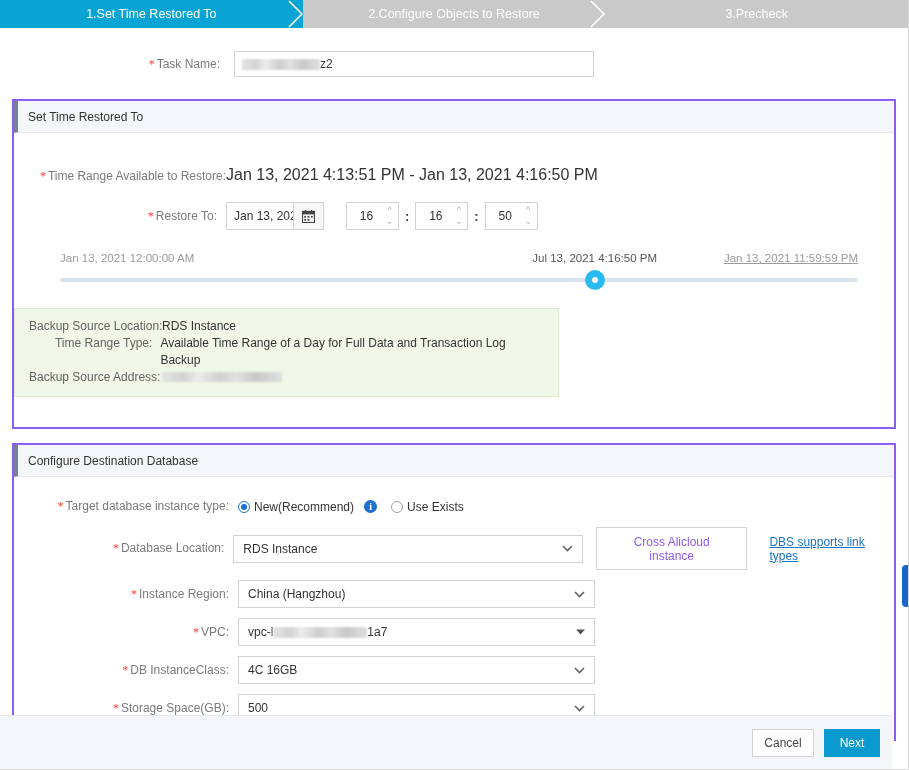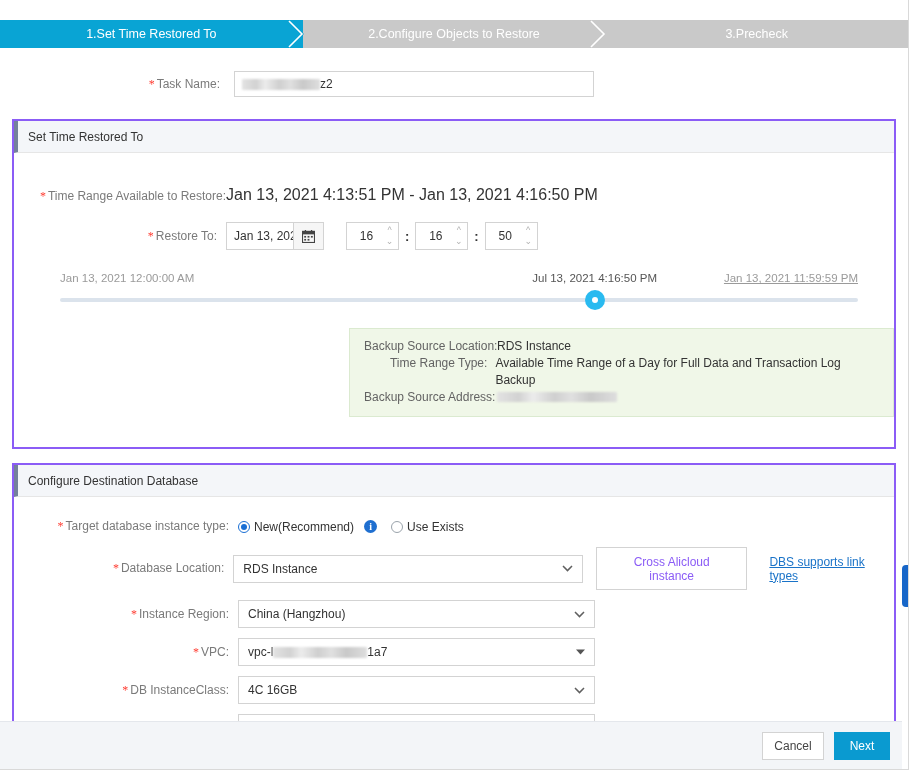--- a/index.html
+++ b/index.html
@@ -22,21 +22,20 @@
   }
 
   
   .stepbar {
     position: relative;
     height: 28px;
     display: flex;
     width: 100%;
     background: #c9c9c9;
     overflow: hidden;
-    margin-top: 20px;
   }
   .step {
     position: relative;
     flex: 1 1 0;
     display: flex;
     align-items: center;
     justify-content: center;
     color: #ffffff;
     font-size: 12.5px;
     height: 28px;
@@ -256,22 +255,22 @@
     height: 43px; padding: 5px 14px;
     border: 1px solid #d3d3d3; background: #fff;
     font-size: 12px; color: #8b5cf6;
     display: inline-flex; align-items: center; justify-content: center;
   }
   .link { color: #1a73c8; font-size: 12px; }
 
   
   .footer {
     position: absolute;
-    left: 0; right: 6px; bottom: 0;
-    height: 48px;
+    left: 0; right: 16px; bottom: 0;
+    height: 54px;
     background: #f3f5f8;
     border-top: 1px solid #e4e7ec;
     display: flex; align-items: center; justify-content: flex-end;
     padding-right: 12px;
     gap: 10px;
   }
   .btn-cancel {
     width: 62px; height: 28px;
     border: 1px solid #d3d3d3; background: #fff;
     font-size: 12px; color: #444;
@@ -396,21 +395,21 @@
             <span class="sl-mid" id="sl-mid" style="left: 67%; transform: translateX(-50%);">Jul 13, 2021 4:16:50 PM</span>
             <span class="sl-right">Jan 13, 2021 11:59:59 PM</span>
           </div>
           <div class="track">
             <div class="thumb" id="sl-thumb" style="left: 67%;">
                 <i></i>
               </div>
           </div>
         </div>
 
-        <div style="display:flex;justify-content:flex-end;padding-bottom:30px;">
+        <div style="display:flex;justify-content:flex-start;padding-bottom:30px;">
           <div class="greenbox">
             <div class="gb-row">
               <div class="gb-key">Backup Source Location:</div>
               <div class="gb-val">RDS Instance</div>
             </div>
             <div class="gb-row">
               <div class="gb-key">Time Range Type:</div>
               <div class="gb-val">Available Time Range of a Day for Full Data and Transaction Log Backup</div>
             </div>
             <div class="gb-row">

